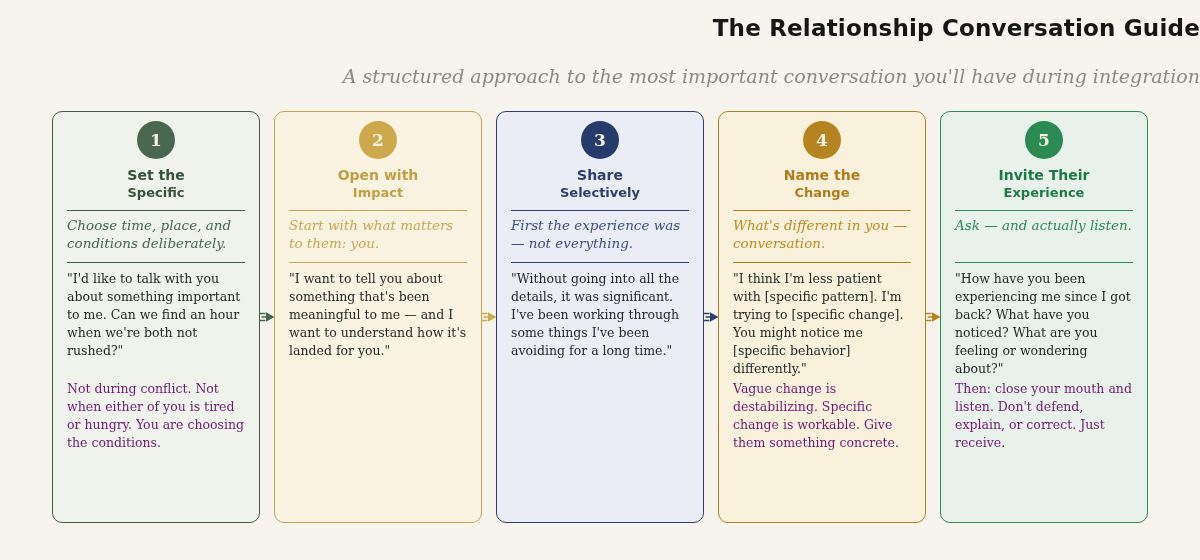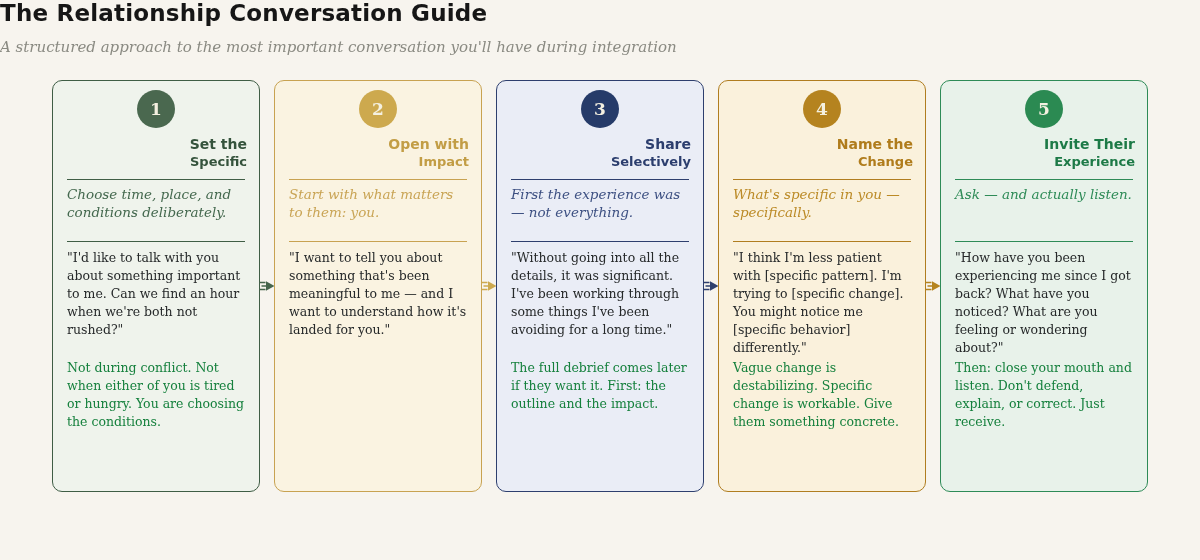--- a/index.html
+++ b/index.html
@@ -3,34 +3,34 @@
 <meta charset="utf-8">
 <style>
   * { box-sizing: border-box; }
   html, body { margin: 0; padding: 0; }
   body {
     width: 1200px; height: 560px;
     background: #f7f4ee;
     font-family: "DejaVu Sans", sans-serif;
     overflow: hidden;
   }
-  .header { text-align: left; }
+  .header { text-align: right; padding-top: 15px; }
   .page-title {
     margin: 0;
     font-size: 23px;
     font-weight: bold;
     color: #161616;
     letter-spacing: 0.2px;
     font-family: "DejaVu Sans", sans-serif;
   }
   .page-subtitle {
-    margin: 12px 0 0;
+    margin: 24px 0 0;
     font-family: "DejaVu Serif", serif;
     font-style: italic;
-    font-size: 15px;
+    font-size: 19px;
     color: #8a8a82;
   }
   .cards {
     display: flex;
     justify-content: center;
     align-items: stretch;
     margin-top: 24px;
   }
   .card {
     width: 208px; height: 412px;
@@ -47,57 +47,57 @@
     background: var(--circle);
     color: #f4f0e0;
     font-family: "DejaVu Serif", serif;
     font-weight: bold;
     font-size: 17px;
     display: flex; align-items: center; justify-content: center;
     margin: 0 auto;
     flex: 0 0 auto;
   }
   .card-title {
-    text-align: right;
+    text-align: center;
     margin-top: 7px;
     color: var(--title);
     font-weight: bold;
     line-height: 18px;
   }
   .card-title .line1 { display: block; font-size: 14px; }
   .card-title .line2 { display: block; font-size: 13px; }
   .divider {
     border-top: 1px solid var(--border);
     margin: 8px 2px 0;
     height: 0;
   }
   .divider.d2 { margin-top: 6px; }
   .principle {
-    margin: 5px 2px 14px;
+    margin: 5px 2px 4px;
     font-family: "DejaVu Serif", serif;
     font-style: italic;
     font-size: 13.5px;
     line-height: 18px;
     color: var(--principle);
     min-height: 36px;
   }
   .script {
     margin: 7px 2px 0;
     font-family: "DejaVu Serif", serif;
     font-size: 12.5px;
     line-height: 18px;
     color: #26292a;
     min-height: 110px;
   }
   .note {
     margin: 0 2px 0;
     font-family: "DejaVu Serif", serif;
     font-size: 12.5px;
     line-height: 18px;
-    color: #15803d;
+    color: #701a75;
   }
   .arrow {
     width: 14px;
     display: flex;
     align-items: center;
     justify-content: center;
     flex: 0 0 auto;
   }
   .arrow svg { overflow: visible; display: block; }
 </style>
@@ -153,38 +153,37 @@
   <section class="card" style="--border: #2e3f6e; --bg: #eaedf6; --circle: #263b69; --title: #2c3e6e; --principle: #3d5082;">
     <div class="num">3</div>
     <div class="card-title">
       <span class="line1">Share</span>
       <span class="line2">Selectively</span>
     </div>
     <div class="divider"></div>
     <p class="principle">First the experience was — not everything.</p>
     <div class="divider d2"></div>
     <p class="script">"Without going into all the details, it was significant. I've been working through some things I've been avoiding for a long time."</p>
-    <p class="note">The full debrief comes later if they want it. First: the outline and the impact.</p>
   </section>
 
   <div class="arrow" style="color: rgb(46, 63, 110);">
     <svg width="17" height="14" viewBox="0 0 17 14">
       <path d="M0.5 3.5 H6.5 M0.5 10.5 H6.5 M2.5 7 H8" stroke="currentColor" stroke-width="1.6" fill="none"></path>
       <polygon points="7,2.2 15.5,7 7,11.8" fill="currentColor"></polygon>
     </svg>
   </div>
 
   <section class="card" style="--border: #b07d20; --bg: #faf1dc; --circle: #b5831f; --title: #b07c1c; --principle: #bb8a26;">
     <div class="num">4</div>
     <div class="card-title">
       <span class="line1">Name the</span>
       <span class="line2">Change</span>
     </div>
     <div class="divider"></div>
-    <p class="principle">What's specific in you — specifically.</p>
+    <p class="principle">What's different in you — conversation.</p>
     <div class="divider d2"></div>
     <p class="script">"I think I'm less patient with [specific pattern]. I'm trying to [specific change]. You might notice me [specific behavior] differently."</p>
     <p class="note">Vague change is destabilizing. Specific change is workable. Give them something concrete.</p>
   </section>
 
   <div class="arrow" style="color: rgb(181, 131, 31);">
     <svg width="17" height="14" viewBox="0 0 17 14">
       <path d="M0.5 3.5 H6.5 M0.5 10.5 H6.5 M2.5 7 H8" stroke="currentColor" stroke-width="1.6" fill="none"></path>
       <polygon points="7,2.2 15.5,7 7,11.8" fill="currentColor"></polygon>
     </svg>

